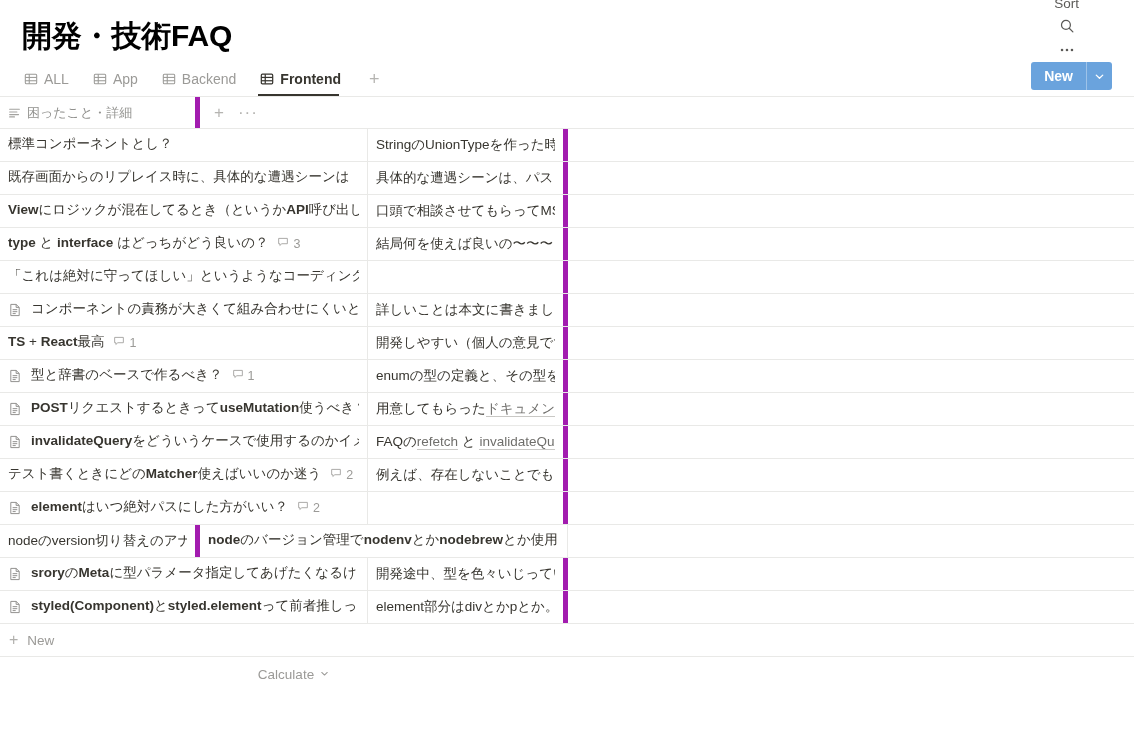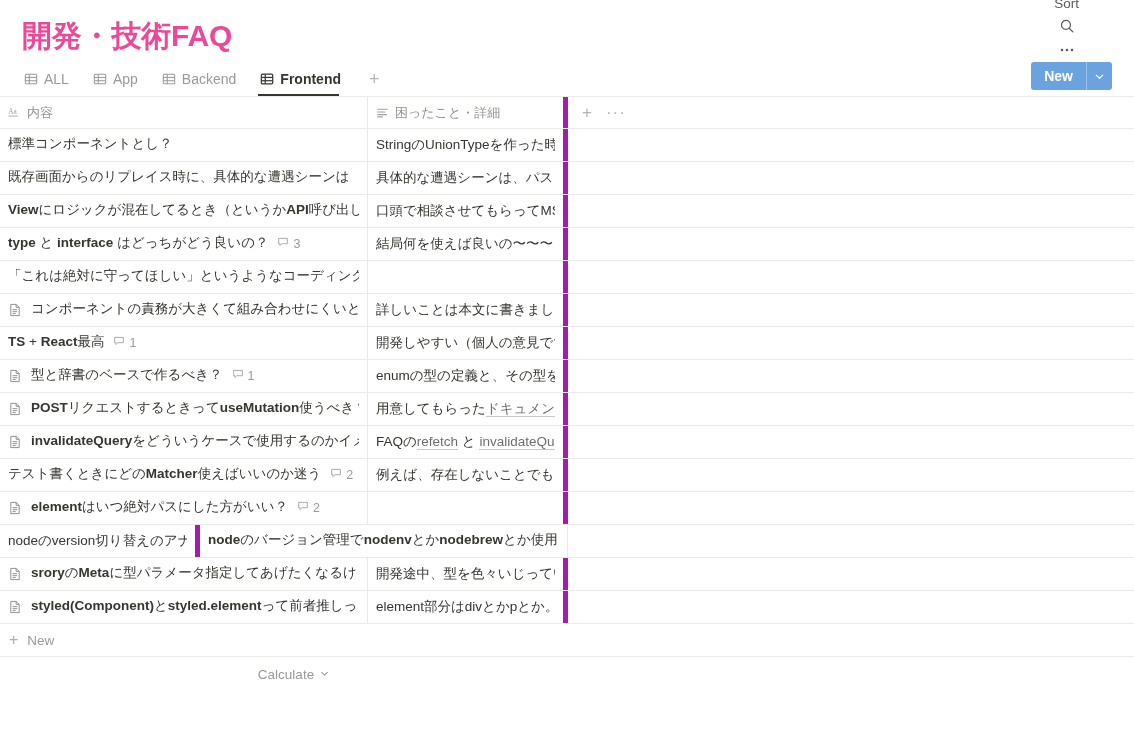--- a/index.html
+++ b/index.html
@@ -10,21 +10,21 @@
     font-family: "Liberation Sans", "DejaVu Sans", sans-serif;
     color: #37352f;
     overflow: hidden;
   }
 
   
   .page-title {
     font-size: 30px;
     font-weight: 700;
     letter-spacing: -0.2px;
-    color: #ec4899;
+    color: #000000;
     padding: 16px 0 0 22px;
     line-height: 40px;
   }
 
   
   .tabbar {
     display: flex;
     align-items: flex-end;
     height: 34px;
     padding: 0 22px;
@@ -277,29 +277,20 @@
           <polyline points="4,6.3 8,10.2 12,6.3" stroke-linecap="round" stroke-linejoin="round"></polyline>
         </svg>
       </div>
     </div>
   </div>
 </div>
 
 <div class="table-wrap">
 
   <div class="trow thead">
-    <div class="cell c-title">
-      <span class="head-ico">
-        <svg viewBox="0 0 16 16" width="13" height="13" fill="none" stroke="currentColor" stroke-width="1.1">
-          <text x="0.4" y="10" font-size="9" fill="currentColor" stroke="none" font-family="Liberation Serif, serif">Aa</text>
-          <line x1="0.6" y1="12.4" x2="12" y2="12.4"></line>
-        </svg>
-      </span>
-      <span>内容</span>
-    </div>
     <div class="cell c-detail">
       <span class="head-ico">
         <svg viewBox="0 0 16 16" width="13" height="13" stroke="currentColor" stroke-width="1.3" stroke-linecap="round">
           <line x1="2" y1="4" x2="14" y2="4"></line>
           <line x1="2" y1="7.3" x2="11" y2="7.3"></line>
           <line x1="2" y1="10.6" x2="13" y2="10.6"></line>
           <line x1="2" y1="13.4" x2="8" y2="13.4"></line>
         </svg>
       </span>
       <span>困ったこと・詳細</span>

